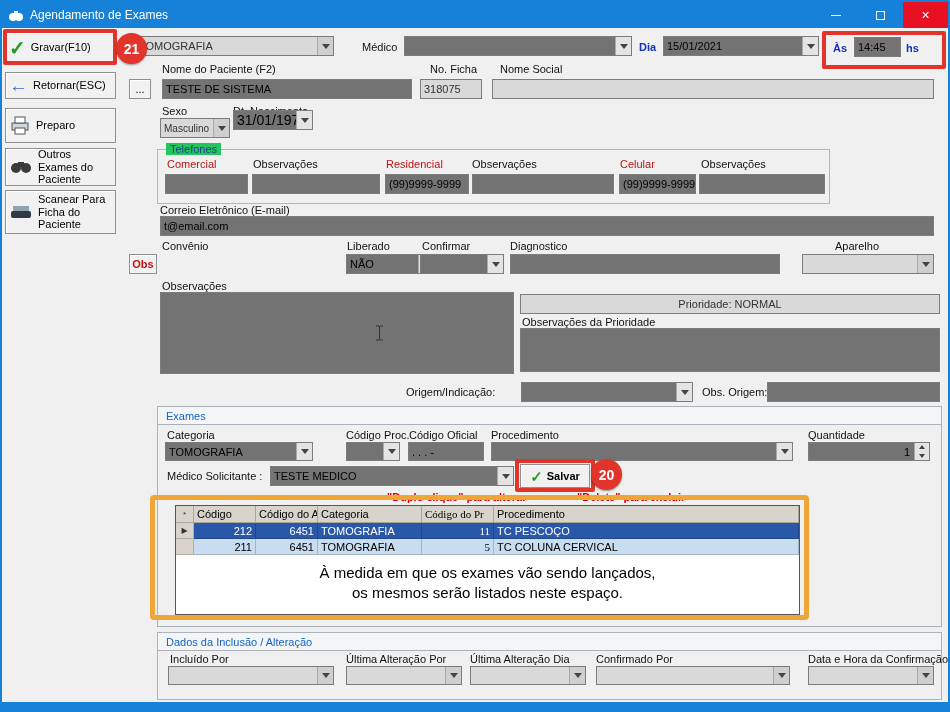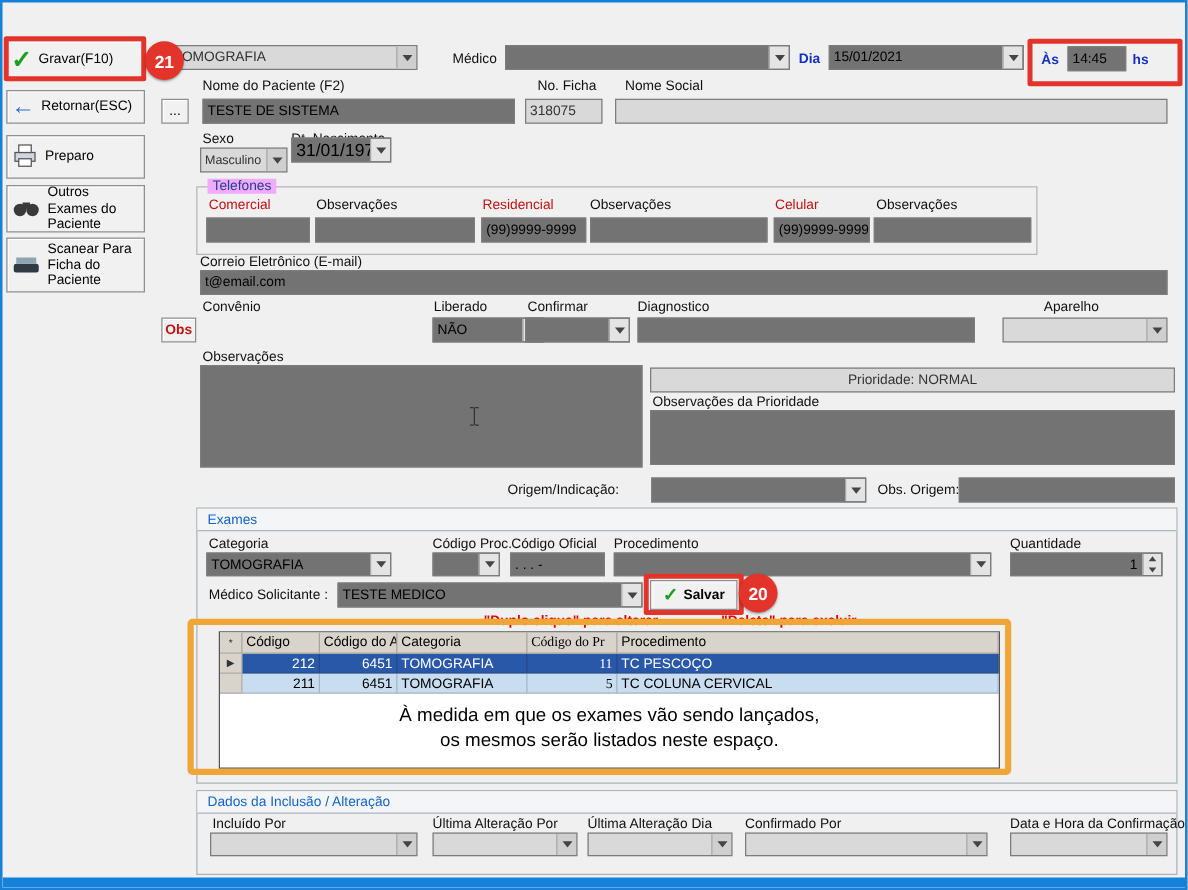--- a/index.html
+++ b/index.html
@@ -38,21 +38,21 @@
   .cbtn { position:absolute; right:0; top:0; bottom:0; width:16px; background:#e4e4e4;
           border-left:1px solid #aaa; display:flex; align-items:center; justify-content:center; }
   .grayfld .cbtn { background:#cfcfcf; }
   .tri { width:0; height:0; border-left:4px solid transparent; border-right:4px solid transparent;
          border-top:5px solid #444; }
   .btn3d { position:absolute; background:#f1f1f1; border:1px solid #8f8f8f; box-shadow:inset 1px 1px 0 #fff;
            display:flex; align-items:center; justify-content:center; font-size:11px; }
 
   
   .gbox { position:absolute; border:1px solid #b5b5b5; }
-  .gbox-cap { position:absolute; top:-7px; left:8px; background:#f0abfc; font-size:11px;
+  .gbox-cap { position:absolute; top:-7px; left:8px; background:#22c55e; font-size:11px;
               color:#27408b; padding:0 4px; }
   .panel { position:absolute; border:1px solid #aab2bb; background:#f0f0f0; }
   .panel-cap { height:18px; border-bottom:1px solid #aab2bb; display:flex; align-items:center;
                padding-left:8px; font-size:11px; color:#1464c8; background:#f3f5f7; }
 
   
   .grid { position:absolute; border:1px solid #555; background:#fff; }
   .g-head, .g-row { display:flex; }
   .g-head { background:#d8d4cc; }
   .g-cell { font-size:11px; height:17px; display:flex; align-items:center; padding:0 3px;
@@ -80,20 +80,39 @@
            box-shadow:0 1px 2px rgba(0,0,0,0.4); }
 
   .hint { position:absolute; color:#e00000; font-size:11px; font-weight:bold; white-space:nowrap; }
   .bottomstrip { position:absolute; left:0; right:0; bottom:0; height:8px; background:#1581d8; }
 </style>
 </head>
 <body>
 
 <div class="window">
 
+  <div class="titlebar">
+    <span class="app-icon">
+      <svg width="16" height="14">
+          <circle cx="5" cy="9" r="4" fill="#fff"></circle>
+          <circle cx="11" cy="9" r="4" fill="#fff"></circle>
+          <rect x="6" y="3" width="4" height="4" fill="#fff"></rect>
+        </svg>
+    </span>
+    <span>Agendamento de Exames</span>
+    <div class="winbtns">
+      <div class="wbtn">
+          <span class="min-glyph"></span>
+        </div>
+      <div class="wbtn">
+          <span class="max-glyph"></span>
+        </div>
+      <div class="wbtn close">×</div>
+    </div>
+  </div>
 
   <div class="sbtn" style="top:30px;height:31px">
     <span class="ic-check">✓</span>
     <span class="cap">Gravar(F10)</span>
   </div>
   <div class="sbtn" style="top:70px;height:27px">
     <span class="ic-back">←</span>
     <span class="cap">Retornar(ESC)</span>
   </div>
   <div class="sbtn" style="top:106px;height:35px">

